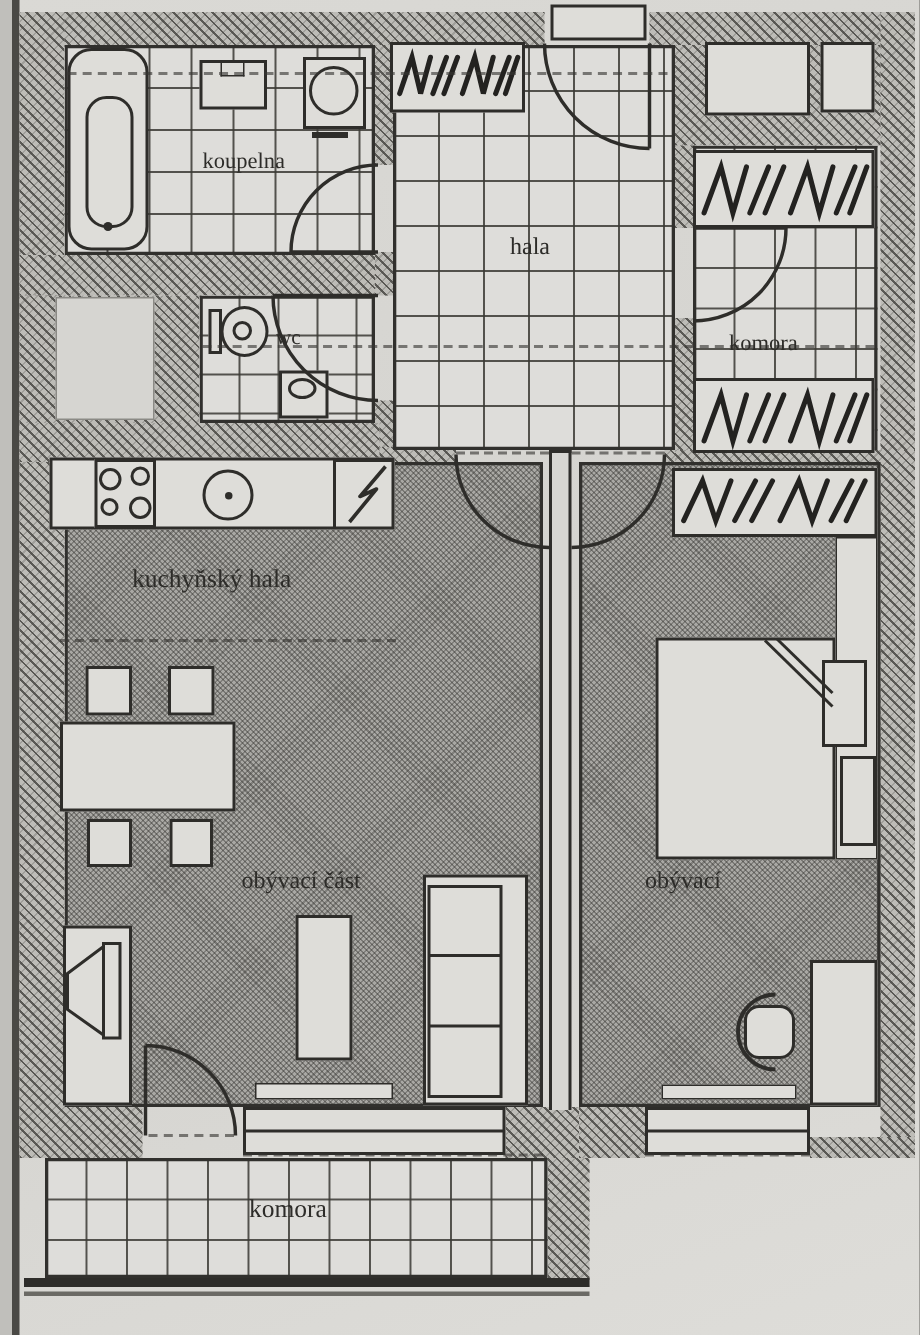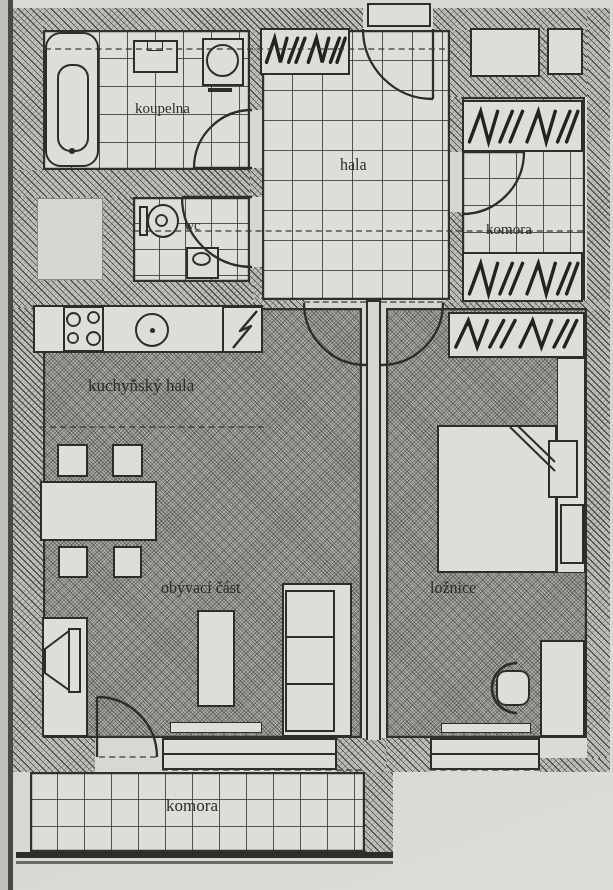--- a/index.html
+++ b/index.html
@@ -208,16 +208,16 @@
   <div class="abs dash" style="left:99px;top:756px;width:57px;"></div>
   <div class="abs dash" style="left:162px;top:769px;width:200px;"></div>
   <div class="abs dash" style="left:430px;top:769px;width:110px;"></div>
 
   <div class="abs lbl" style="left:135px;top:101px;font-size:15px;">koupelna</div>
   <div class="abs lbl" style="left:184px;top:219px;font-size:14px;">wc</div>
   <div class="abs lbl" style="left:340px;top:157px;font-size:16px;">hala</div>
   <div class="abs lbl" style="left:486px;top:222px;font-size:15px;">komora</div>
   <div class="abs lbl" style="left:88px;top:377px;font-size:17px;">kuchyňský hala</div>
   <div class="abs lbl" style="left:161px;top:580px;font-size:16px;">obývací část</div>
-  <div class="abs lbl" style="left:430px;top:580px;font-size:16px;">ložnice</div>
+  <div class="abs lbl" style="left:430px;top:580px;font-size:16px;">obývací</div>
   <div class="abs lbl" style="left:166px;top:797px;font-size:17px;">komora</div>
 
 </div>
 
 </body></html>

